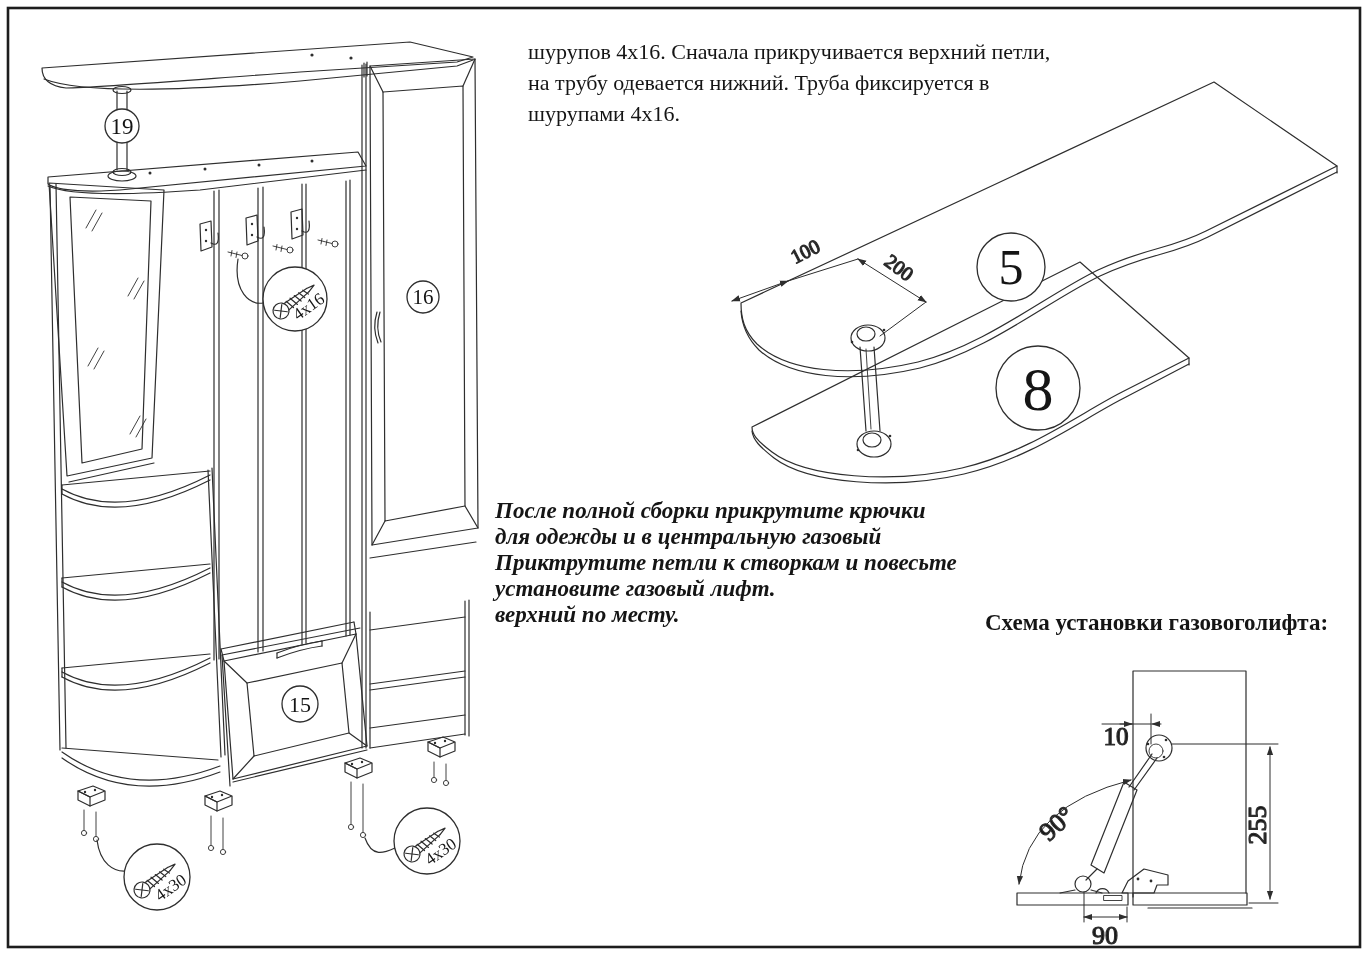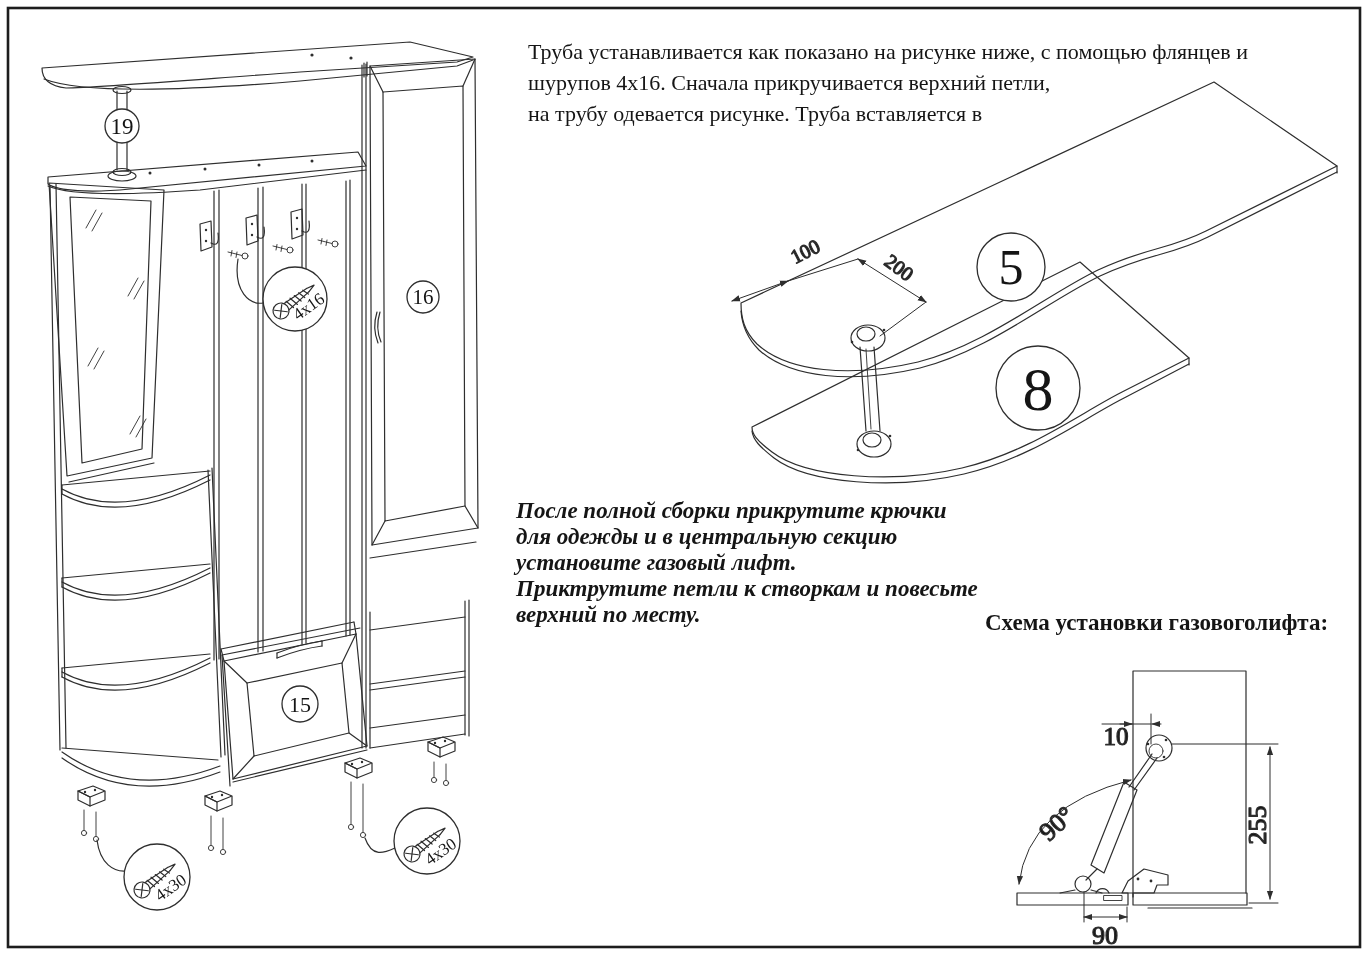--- a/index.html
+++ b/index.html
@@ -8,21 +8,21 @@
     font-family:"Liberation Serif","DejaVu Serif",serif;color:#151515;overflow:hidden;
   }
   .page svg{position:absolute;left:0;top:0;}
   .doc-title{
     position:absolute;left:642px;top:8px;font-size:24px;font-weight:bold;white-space:nowrap;
   }
   .intro{
     position:absolute;left:528px;top:36px;font-size:22px;line-height:31px;white-space:nowrap;
   }
   .note{
-    position:absolute;left:516px;top:498px;font-size:23px;font-weight:bold;font-style:italic;
+    position:absolute;left:495px;top:498px;font-size:23px;font-weight:bold;font-style:italic;
     line-height:26px;white-space:nowrap;
   }
   .gas-heading{
     position:absolute;left:985px;top:610px;font-size:23px;font-weight:bold;white-space:nowrap;
   }
   .lineart{stroke:#2e2e2e;fill:none;stroke-width:1.2;stroke-linejoin:round;stroke-linecap:round;}
   .thin{stroke-width:0.9;}
   .dot{fill:#2e2e2e;stroke:none;}
   .callout{fill:#ffffff;stroke:#2e2e2e;stroke-width:1.3;}
   .dim{stroke:#2e2e2e;fill:none;stroke-width:1;}
@@ -359,28 +359,28 @@
     </g>
     <text class="num" x="1116" y="745" font-size="25">10</text>
     <text class="num" x="1258" y="833" font-size="26" transform="rotate(-90 1258 825)">255</text>
     <text class="num" x="1057" y="832" font-size="26" transform="rotate(-42 1057 824)">90°</text>
     <text class="num" x="1105" y="944" font-size="26">90</text>
   </g>
 </svg>
 
 
   <div class="intro">
-    <div>Труба устанавливается как показано на рисунке ниже, с помощью флянцев и</div>
     <div>шурупов 4х16. Сначала прикручивается верхний петли,</div>
-    <div>на трубу одевается рисунке. Труба вставляется в</div>
+    <div>на трубу одевается нижний. Труба фиксируется в</div>
+    <div>шурупами 4х16.</div>
   </div>
 
   <div class="note">
     <div>После полной сборки прикрутите крючки</div>
-    <div>для одежды и в центральную секцию</div>
+    <div>для одежды и в центральную газовый</div>
+    <div>Приктрутите петли к створкам и повесьте</div>
     <div>установите газовый лифт.</div>
-    <div>Приктрутите петли к створкам и повесьте</div>
     <div>верхний по месту.</div>
   </div>
 
   <div class="gas-heading">Схема установки газовоголифта:</div>
 
 </div>
 
 </body></html>

